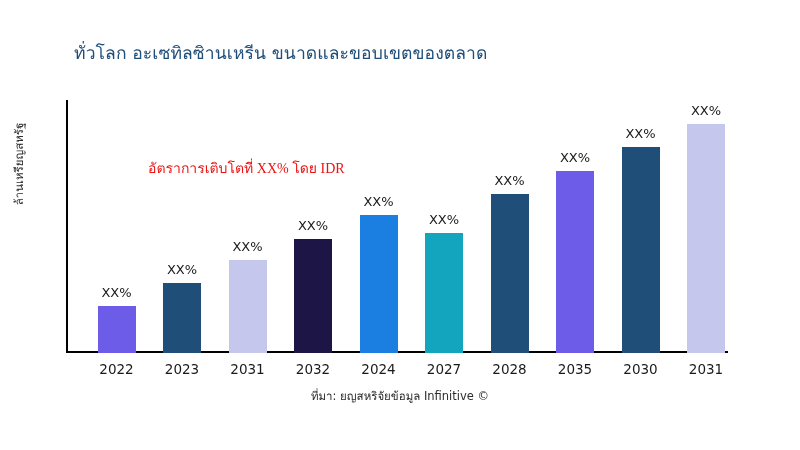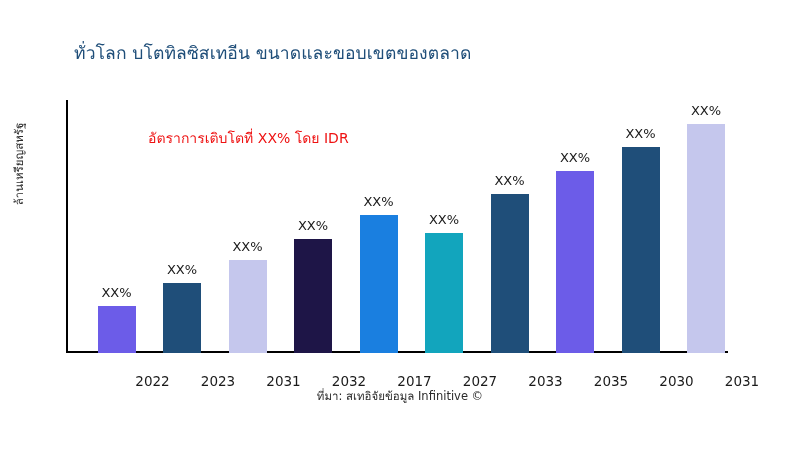--- a/index.html
+++ b/index.html
@@ -100,55 +100,55 @@
     transform: translateX(-50%);
     font-size: 13px;
     color: #1a1a1a;
     white-space: nowrap;
   }
 
   .bar-category {
     position: absolute;
     left: 50%;
     transform: translateX(-50%);
-    top: 273px;
+    top: 261px;
     font-size: 13.5px;
     color: #1a1a1a;
     white-space: nowrap;
-    margin-left: 36px;
   }
 
   
   #growth-annotation {
     position: absolute;
     left: 148px;
-    top: 127px;
+    top: 157px;
     font-size: 14px;
     color: #ee1111;
     white-space: nowrap;
+    font-family: Liberation Serif, serif;
   }
 
   
   #source-note {
     position: absolute;
     left: 0;
     top: 387px;
     width: 800px;
     text-align: center;
     font-size: 11.5px;
     color: #2b2b2b;
     white-space: nowrap;
   }
 </style>
 </head>
 <body>
 
 <div id="chart-root">
 
-  <div id="chart-title">ทั่วโลก บโตทิลซิสเทอีน ขนาดและขอบเขตของตลาด</div>
+  <div id="chart-title">ทั่วโลก อะเซทิลซิานเหรีน ขนาดและขอบเขตของตลาด</div>
 
   <div id="y-axis-label">ล้านเหรียญสหรัฐ</div>
 
   <div id="y-axis-line"></div>
   <div id="x-axis-line"></div>
 
   <div id="plot-area">
       <div class="bar-group" style="left: 18px;">
         <div class="bar-rect" style="height: 47px; background: rgb(108, 92, 232);"></div>
         <div class="bar-value" style="bottom: 53px;">XX%</div>
@@ -165,45 +165,45 @@
         <div class="bar-category">2031</div>
       </div>
       <div class="bar-group" style="left: 214.5px;">
         <div class="bar-rect" style="height: 114px; background: rgb(30, 21, 71);"></div>
         <div class="bar-value" style="bottom: 120px;">XX%</div>
         <div class="bar-category">2032</div>
       </div>
       <div class="bar-group" style="left: 280px;">
         <div class="bar-rect" style="height: 138px; background: rgb(26, 127, 224);"></div>
         <div class="bar-value" style="bottom: 144px;">XX%</div>
-        <div class="bar-category">2017</div>
+        <div class="bar-category">2024</div>
       </div>
       <div class="bar-group" style="left: 345.5px;">
         <div class="bar-rect" style="height: 120px; background: rgb(18, 165, 189);"></div>
         <div class="bar-value" style="bottom: 126px;">XX%</div>
         <div class="bar-category">2027</div>
       </div>
       <div class="bar-group" style="left: 411px;">
         <div class="bar-rect" style="height: 159px; background: rgb(31, 78, 121);"></div>
         <div class="bar-value" style="bottom: 165px;">XX%</div>
-        <div class="bar-category">2033</div>
+        <div class="bar-category">2028</div>
       </div>
       <div class="bar-group" style="left: 476.5px;">
         <div class="bar-rect" style="height: 182px; background: rgb(108, 92, 232);"></div>
         <div class="bar-value" style="bottom: 188px;">XX%</div>
         <div class="bar-category">2035</div>
       </div>
       <div class="bar-group" style="left: 542px;">
         <div class="bar-rect" style="height: 206px; background: rgb(31, 78, 121);"></div>
         <div class="bar-value" style="bottom: 212px;">XX%</div>
         <div class="bar-category">2030</div>
       </div>
       <div class="bar-group" style="left: 607.5px;">
         <div class="bar-rect" style="height: 229px; background: rgb(197, 199, 237);"></div>
         <div class="bar-value" style="bottom: 235px;">XX%</div>
         <div class="bar-category">2031</div>
       </div>
     </div>
 
   <div id="growth-annotation">อัตราการเติบโตที่ XX% โดย IDR</div>
 
-  <div id="source-note">ที่มา: สเทอิจัยข้อมูล Infinitive ©</div>
+  <div id="source-note">ที่มา: ยญสหริจัยข้อมูล Infinitive ©</div>
 </div>
 
 </body></html>

